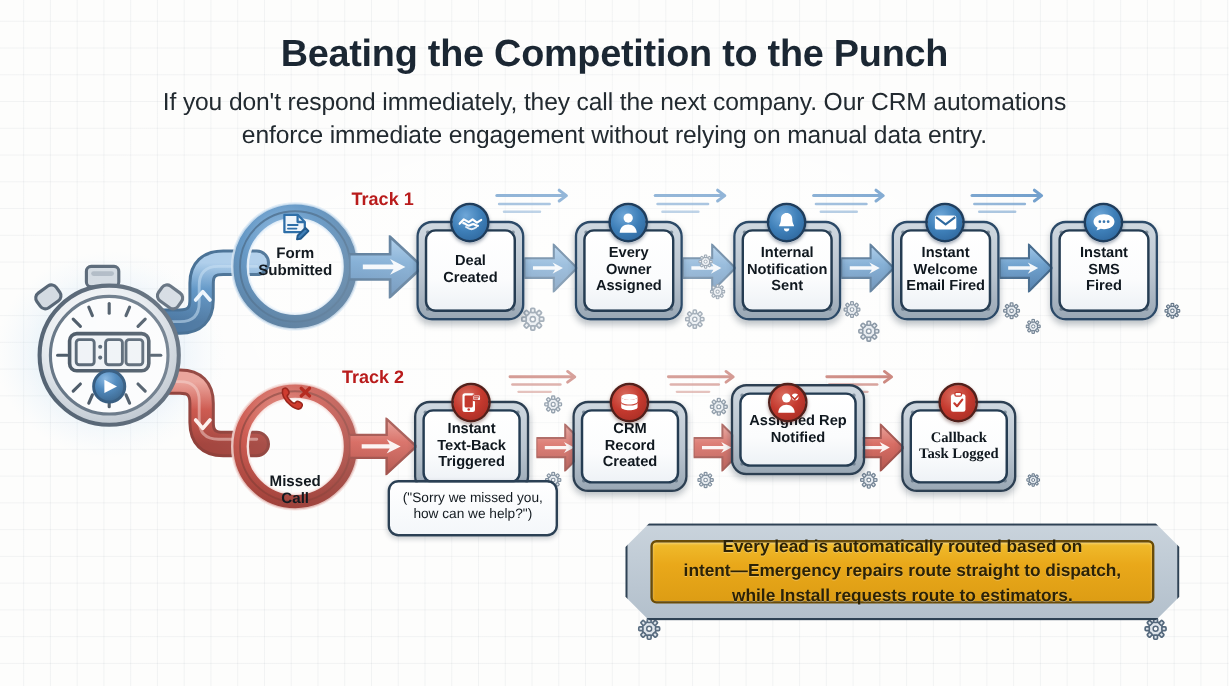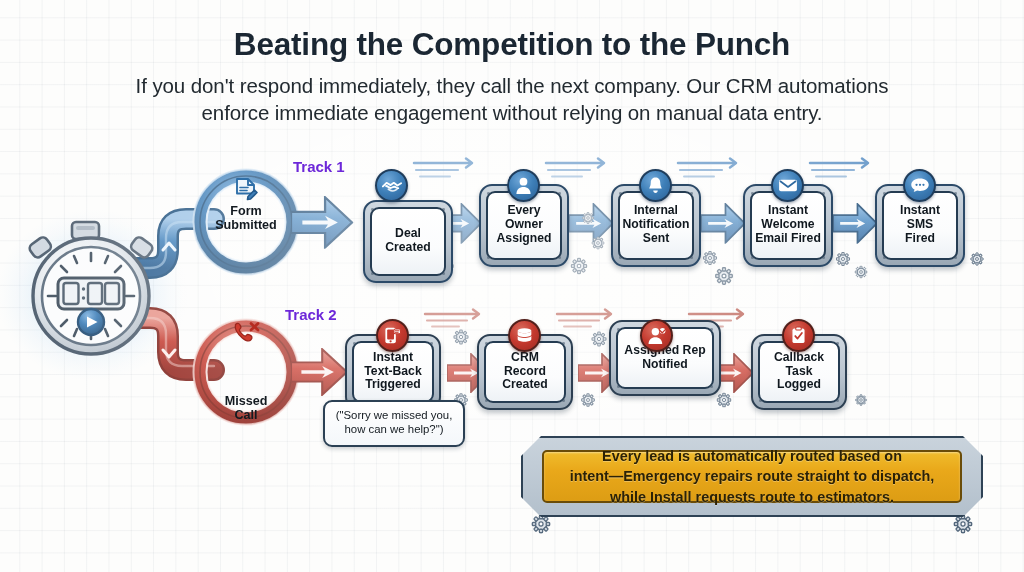--- a/index.html
+++ b/index.html
@@ -35,21 +35,21 @@
   }
   #subtitle{
     margin:9px auto 0 auto;width:880px;
     font-size:20.5px;color:#222a30;line-height:1.32;
     letter-spacing:-.1px;
   }
 
   
   .track-label{
     position:absolute;z-index:7;
-    font-size:15px;font-weight:bold;color:#6d28d9;
+    font-size:15px;font-weight:bold;color:#b91c1c;
   }
   #track1-label{left:293px;top:158px;}
   #track2-label{left:285px;top:306px;}
 
   
   .entry{
     position:absolute;z-index:6;
     width:94px;height:94px;border-radius:50%;
     display:flex;flex-direction:column;align-items:center;justify-content:center;
     box-sizing:border-box;
@@ -466,21 +466,21 @@
         <line x1="26" y1="2.5" x2="19" y2="9"></line>
       </g>
     </svg>
   </div>
   <div class="etext">
     <div>Missed</div>
     <div>Call</div>
   </div>
 </div>
 
-<div class="node blue" style="left:347px;top:200px;width:90px;height:83px;margin-left:16px;">
+<div class="node blue" style="left:347px;top:184px;width:90px;height:83px;">
   <span class="screw tl"></span>
   <span class="screw tr"></span>
   <span class="screw bl"></span>
   <span class="screw br"></span>
   <div class="inner">
     <div class="label">
       <div>Deal</div>
       <div>Created</div>
     </div>
   </div>
@@ -639,21 +639,21 @@
 </div>
 <div class="badge red" style="left:640px;top:319px;">
   <svg width="20" height="19" viewBox="0 0 21 20">
     <circle cx="8.8" cy="6" r="3.9" fill="#fff"></circle>
     <path d="M1.6 19 c0 -4.4 3.2 -7.1 7.2 -7.1 c4 0 7.2 2.7 7.2 7.1 Z" fill="#fff"></path>
     <circle cx="16.4" cy="5" r="3" fill="#fff"></circle>
     <path d="M13 4.2 L16 7.2 L20 3" fill="none" stroke="#c4392e" stroke-width="1.4" stroke-linecap="round" stroke-linejoin="round"></path>
   </svg>
 </div>
 
-<div class="node red" style="left:751px;top:334px;width:96px;height:76px;">
+<div class="node red" style="left:751px;top:334px;width:96px;height:76px;font-family:Liberation Serif, serif;">
   <span class="screw tl"></span>
   <span class="screw tr"></span>
   <span class="screw bl"></span>
   <span class="screw br"></span>
   <div class="inner">
     <div class="label">
       <div>Callback</div>
       <div>Task Logged</div>
     </div>
   </div>

